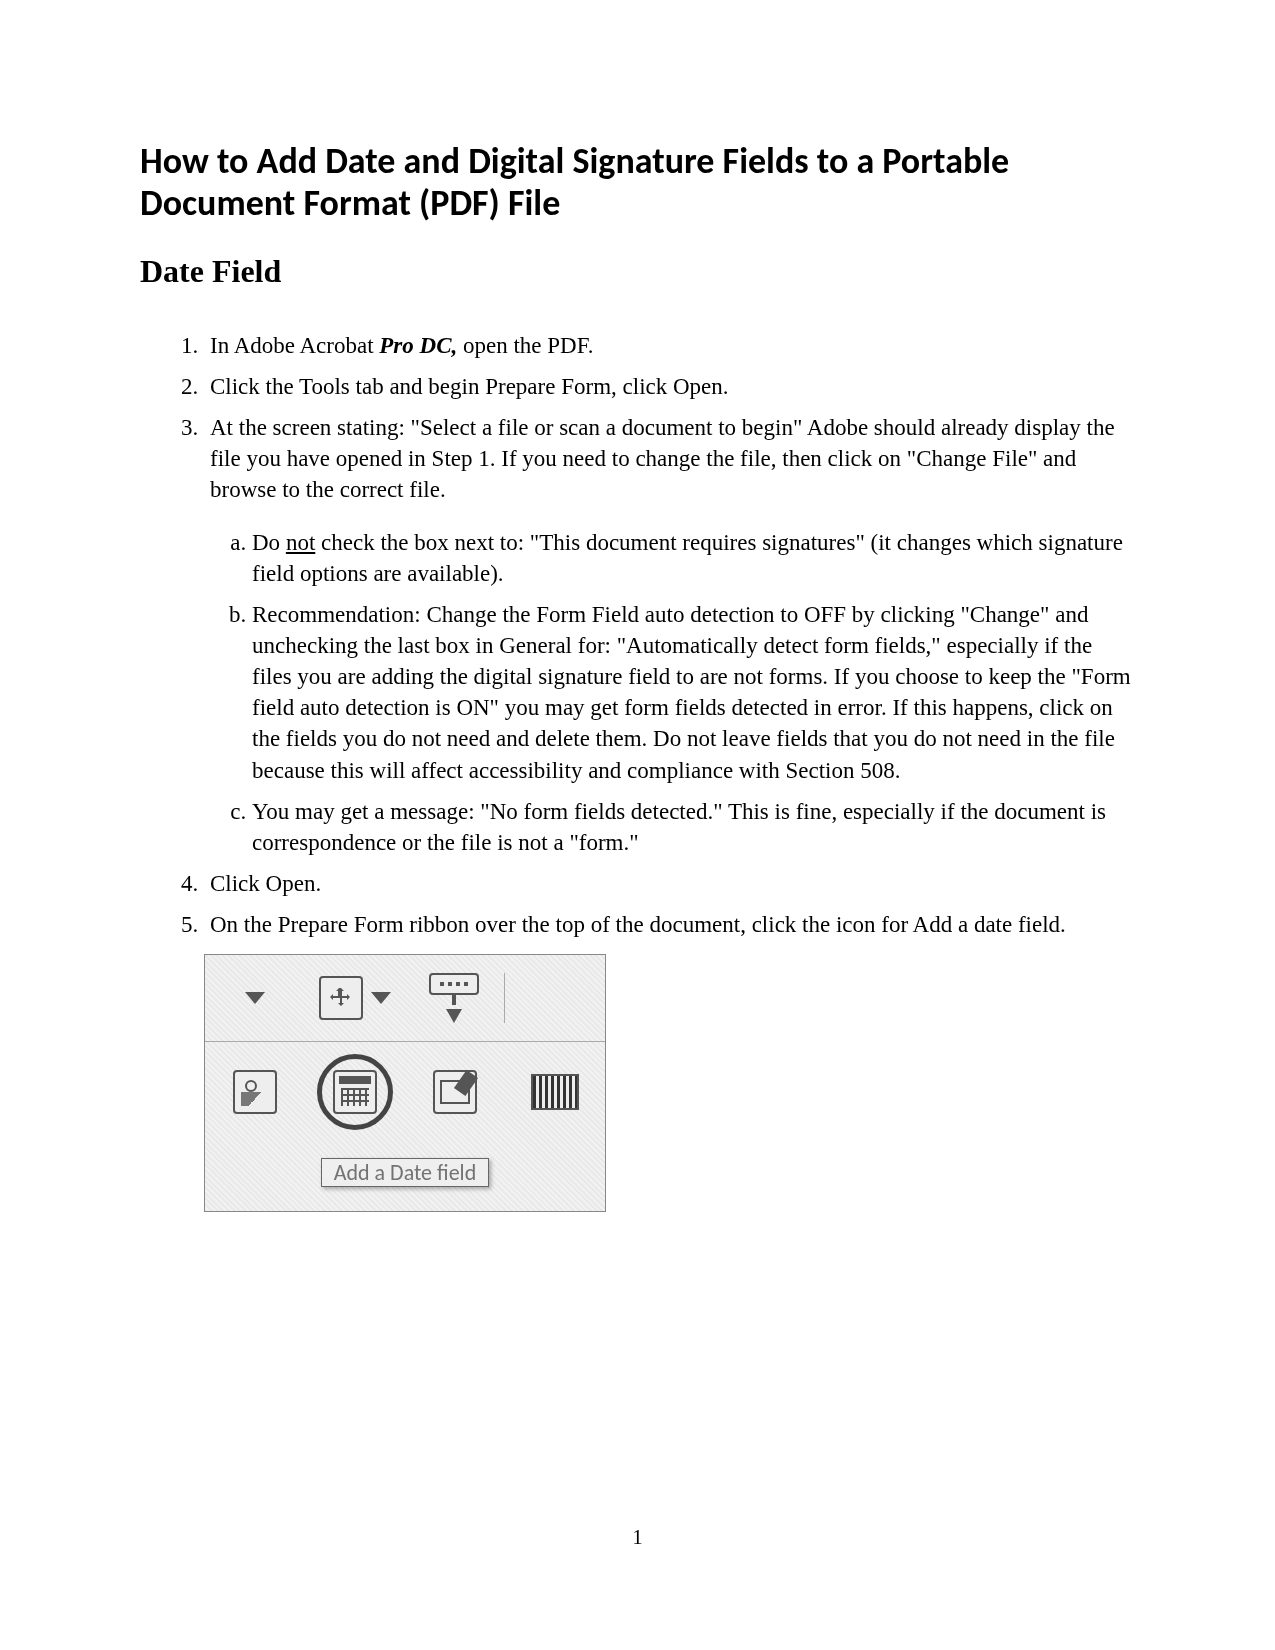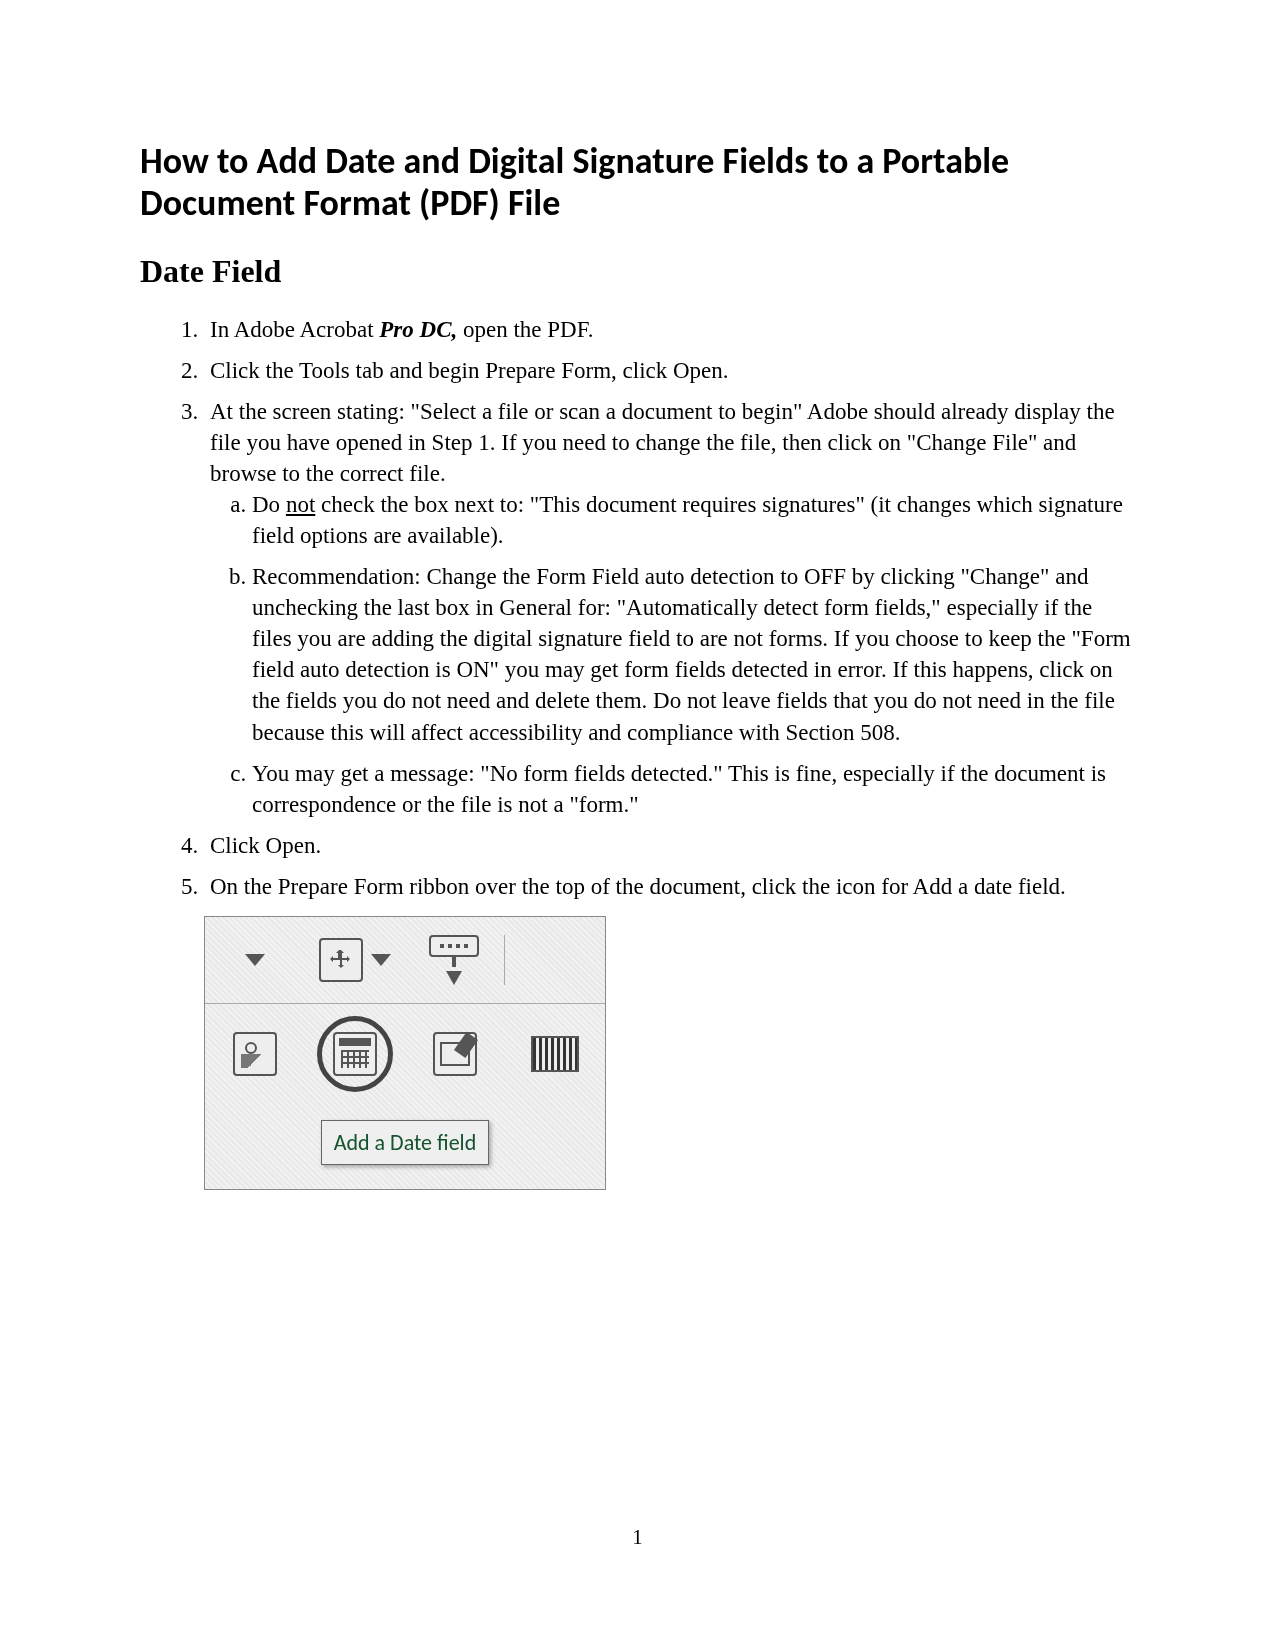--- a/index.html
+++ b/index.html
@@ -19,37 +19,37 @@
     font-family: Calibri, Arial, sans-serif;
     font-weight: 700;
     font-size: 36px;
     line-height: 1.18;
     margin: 0 0 28px 0;
   }
   .section-heading {
     font-family: "Times New Roman", Times, serif;
     font-weight: 700;
     font-size: 32px;
-    margin: 0 0 24px 0;
+    margin: 0 0 40px 0;
   }
   ol.main {
     list-style: decimal;
     font-size: 23px;
     line-height: 1.35;
     padding-left: 64px;
     margin: 0;
   }
   ol.main > li {
     padding-left: 6px;
     margin-bottom: 10px;
   }
   ol.sub {
     list-style: lower-alpha;
     padding-left: 42px;
-    margin-top: 0;
+    margin-top: 22px;
   }
   ol.sub > li {
     margin-bottom: 10px;
   }
   .bi { font-weight: 700; font-style: italic; }
   .underline { text-decoration: underline; }
   .page-number {
     position: absolute;
     bottom: 100px;
     left: 0;
@@ -125,21 +125,21 @@
   .circle-highlight{
     position:absolute;width:66px;height:66px;border:5px solid #444;border-radius:50%;
     left:50%;top:50%;transform:translate(-50%,-50%);
   }
   .tooltip-row{
     display:flex;justify-content:center;padding:16px 0 24px 0;background:transparent;
   }
   .tooltip{
     border:1px solid #666; background:#efefef;
     font-family: Calibri, Arial, sans-serif;
-    font-size:22px;color:#14532d;padding:8px 12px;
+    font-size:22px;color:#737373;padding:0 12px;
     box-shadow:2px 2px 4px rgba(0,0,0,.3);
   }
 </style>
 </head>
 <body>
 
 <div class="page">
 
   <h1 class="title">How to Add Date and Digital Signature Fields to a Portable Document Format (PDF) File</h1>
 

